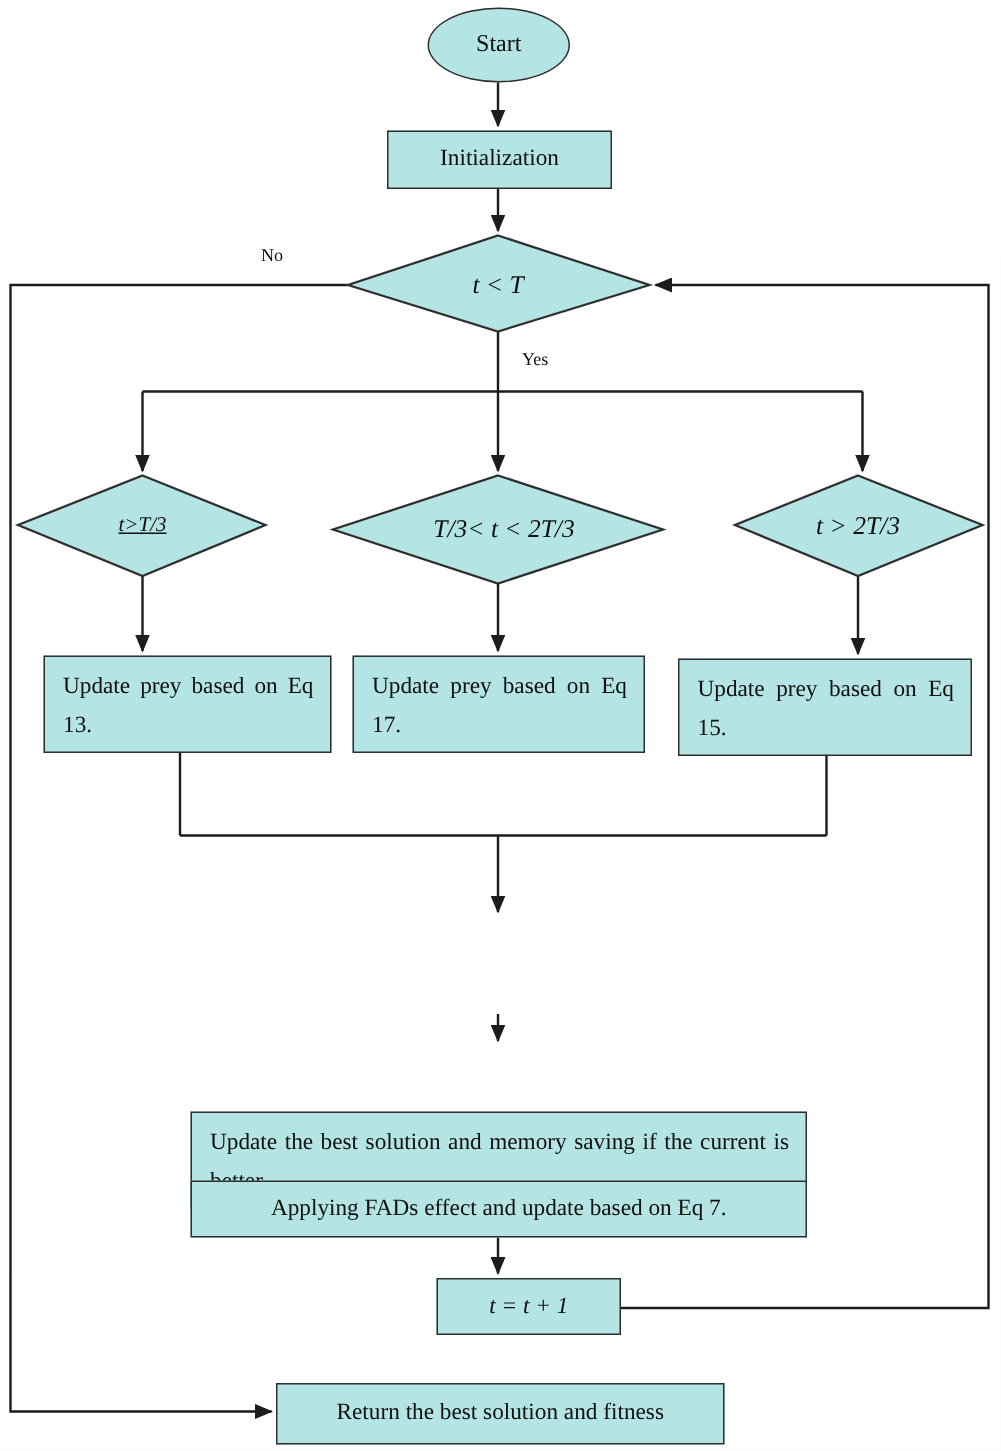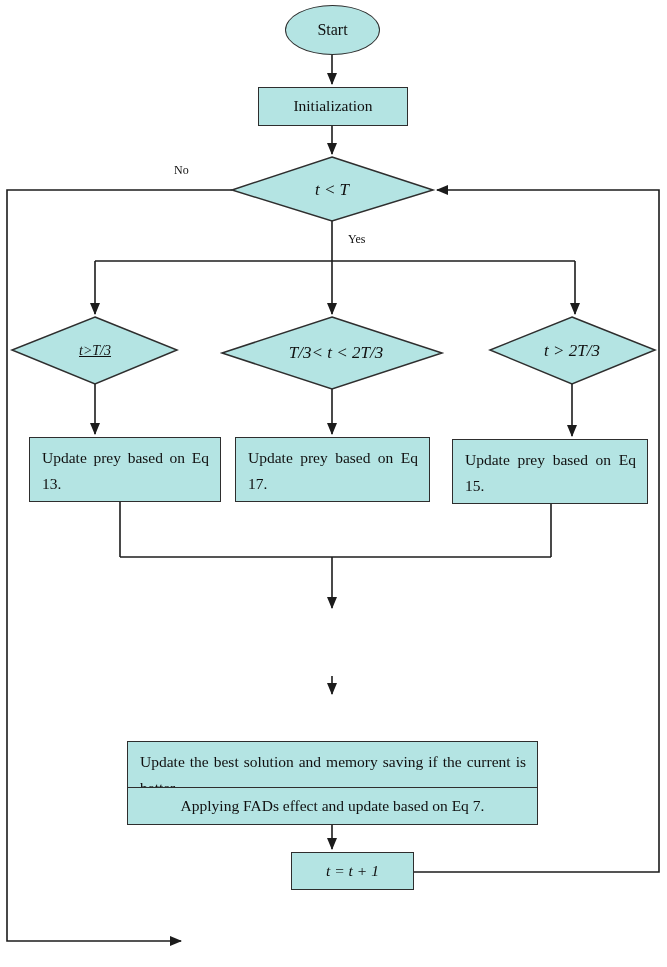--- a/index.html
+++ b/index.html
@@ -144,20 +144,21 @@
 
   <div class="node justify" id="n-eq15">Update prey based on Eq 15.</div>
 
 
   <div class="node justify" id="n-best">Update the best solution and memory saving if the current is better.</div>
 
   <div class="node center" id="n-fads">Applying FADs effect and update based on Eq 7.</div>
 
   <div class="node center italic" id="n-inc">t = t + 1</div>
 
+  <div class="node center" id="n-return">Return the best solution and fitness</div>
 
   <div class="diamond-label" id="lbl-cond-main">t &lt; T</div>
   <div class="diamond-label" id="lbl-cond-1">t&gt;T/3</div>
   <div class="diamond-label" id="lbl-cond-2">T/3&lt; t &lt; 2T/3</div>
   <div class="diamond-label" id="lbl-cond-3">t &gt; 2T/3</div>
 
   <div class="edge-label" id="lbl-no">No</div>
   <div class="edge-label" id="lbl-yes">Yes</div>
 
 </div>

